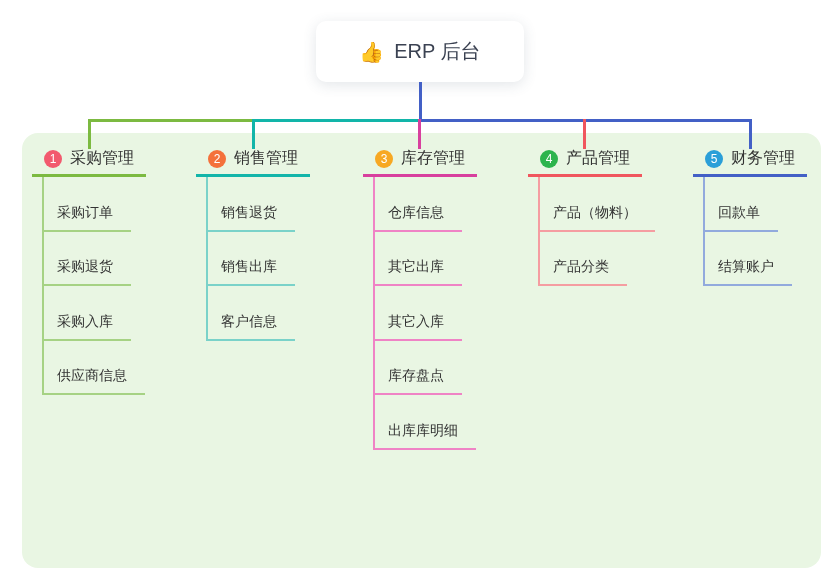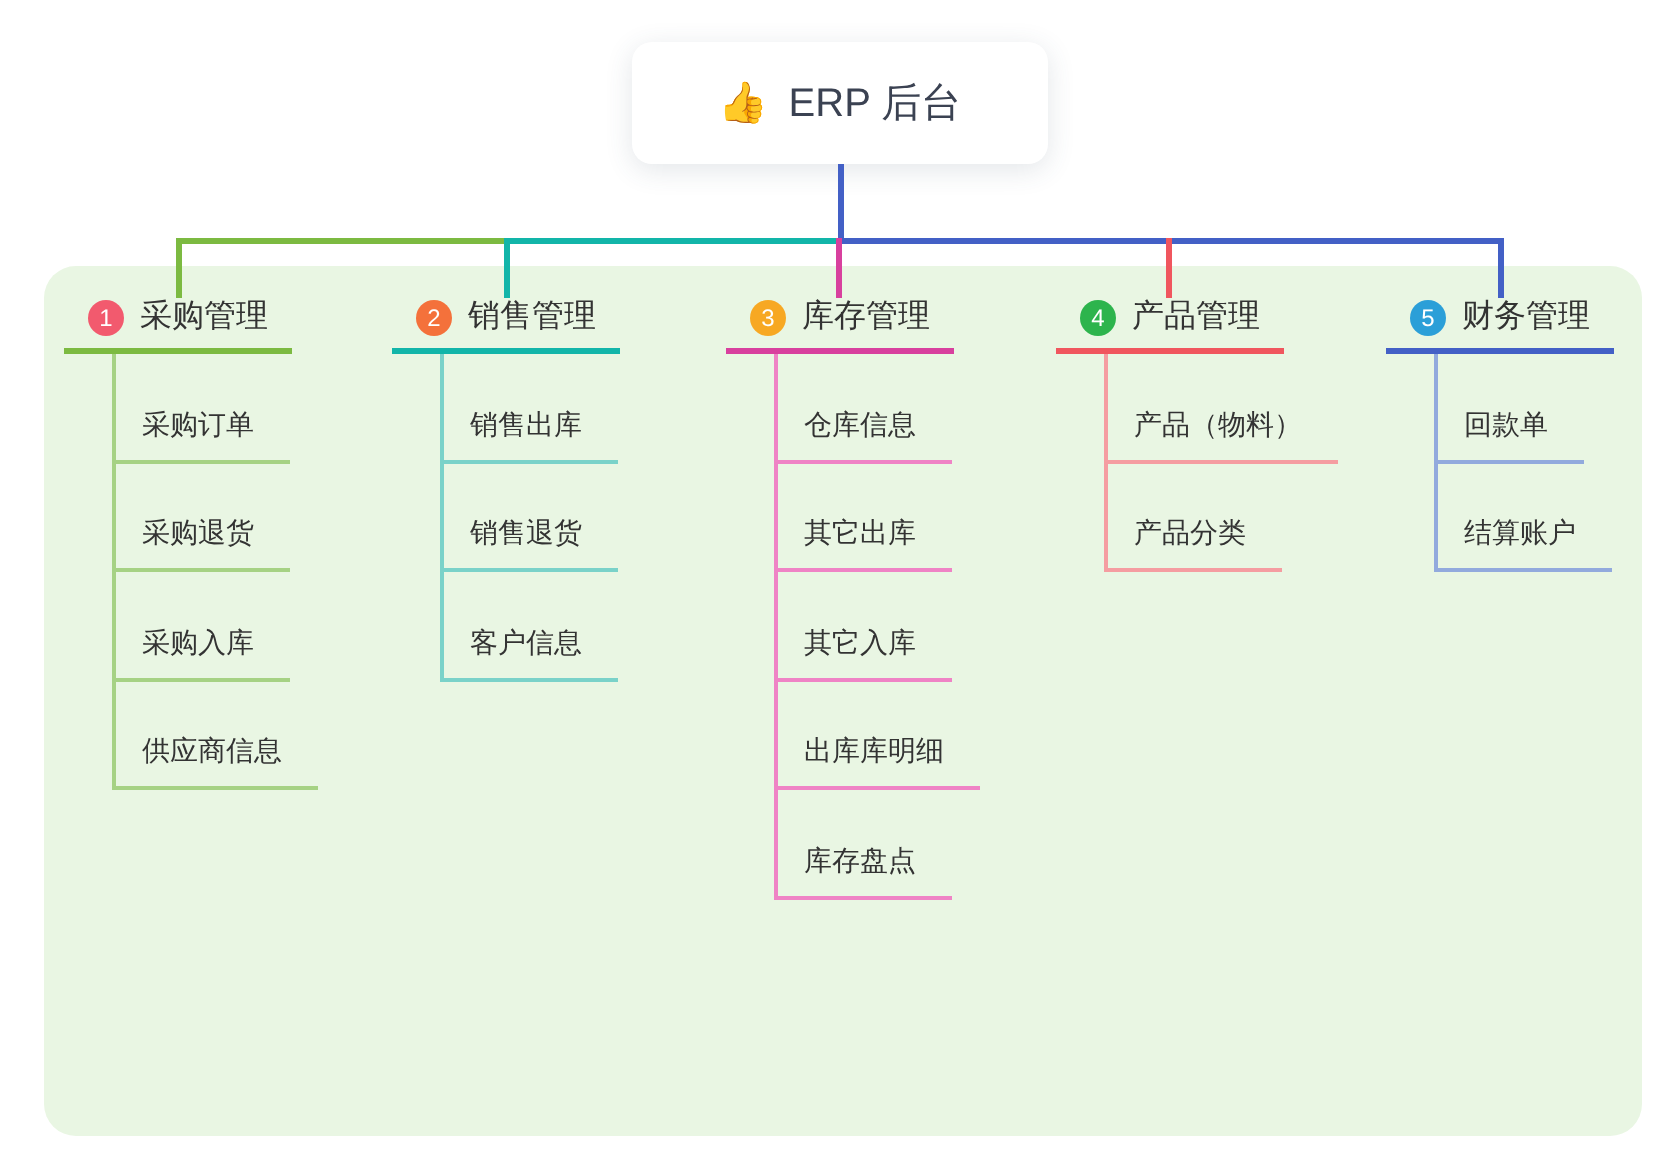--- a/index.html
+++ b/index.html
@@ -44,21 +44,21 @@
     display:flex;align-items:center;gap:8px;
     padding:0 0 4px 12px;font-size:16px;font-weight:500;color:#333;
     white-space:nowrap;cursor:default;
   }
   .badge{
     flex:0 0 auto;width:18px;height:18px;border-radius:50%;
     background:var(--badge);color:#fff;font-size:12px;font-weight:400;
     display:flex;align-items:center;justify-content:center;line-height:1;
   }
   .children{
-    margin-left:24px;width:max-content;
+    margin-left:10px;width:max-content;
     border-left:2px solid var(--child-line);
   }
   .child{
     box-sizing:border-box;height:54.5px;width:max-content;
     display:flex;align-items:flex-end;
     border-bottom:2px solid var(--child-line);
     padding:0 18px 8px 13px;
     font-size:14px;color:#333;white-space:nowrap;cursor:default;
   }
 </style>
@@ -105,24 +105,24 @@
     </div>
   </div>
 
   <div class="branch b2" style="--line: #12b5a9; --child-line: #7ad2c9; --badge: #f4713b;">
     <div class="branch-header">
       <span class="badge">2</span>
       <span>销售管理</span>
     </div>
     <div class="children">
       <div class="child">
-          <span>销售出库</span>
+          <span>销售退货</span>
         </div>
       <div class="child">
-          <span>销售退货</span>
+          <span>销售出库</span>
         </div>
       <div class="child">
           <span>客户信息</span>
         </div>
     </div>
   </div>
 
   <div class="branch b3" style="--line: #d8409e; --child-line: #ef83c5; --badge: #f7a823;">
     <div class="branch-header">
       <span class="badge">3</span>
@@ -132,24 +132,24 @@
       <div class="child">
           <span>仓库信息</span>
         </div>
       <div class="child">
           <span>其它出库</span>
         </div>
       <div class="child">
           <span>其它入库</span>
         </div>
       <div class="child">
-          <span>出库库明细</span>
+          <span>库存盘点</span>
         </div>
       <div class="child">
-          <span>库存盘点</span>
+          <span>出库库明细</span>
         </div>
     </div>
   </div>
 
   <div class="branch b4" style="--line: #f0565e; --child-line: #f59da1; --badge: #2db44d;">
     <div class="branch-header">
       <span class="badge">4</span>
       <span>产品管理</span>
     </div>
     <div class="children">

